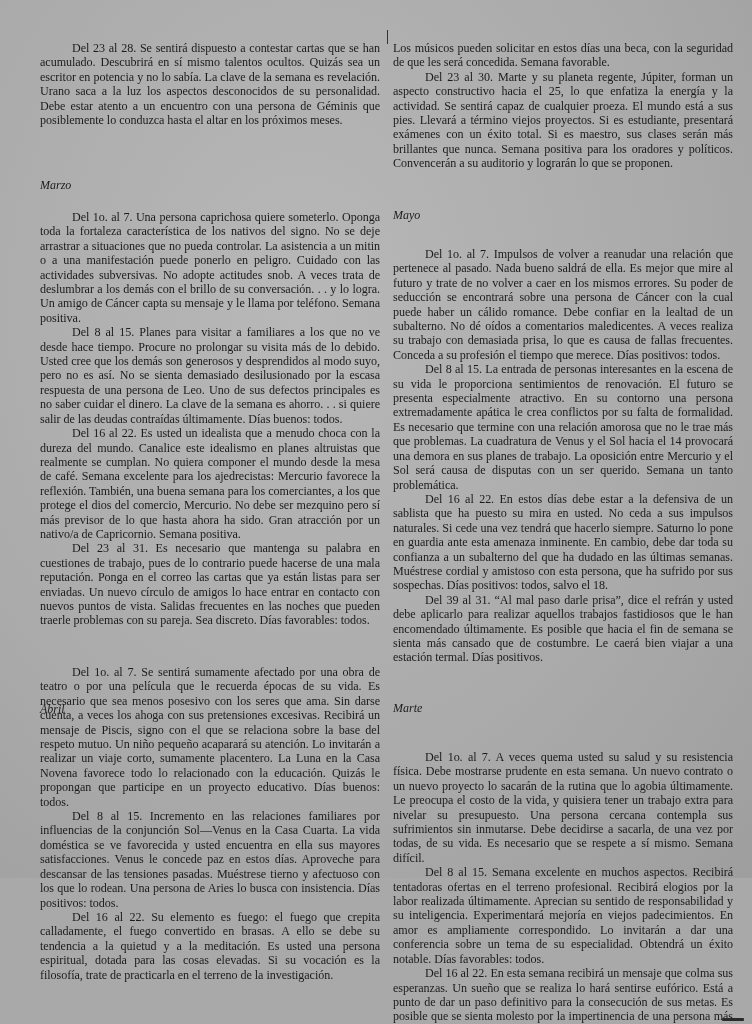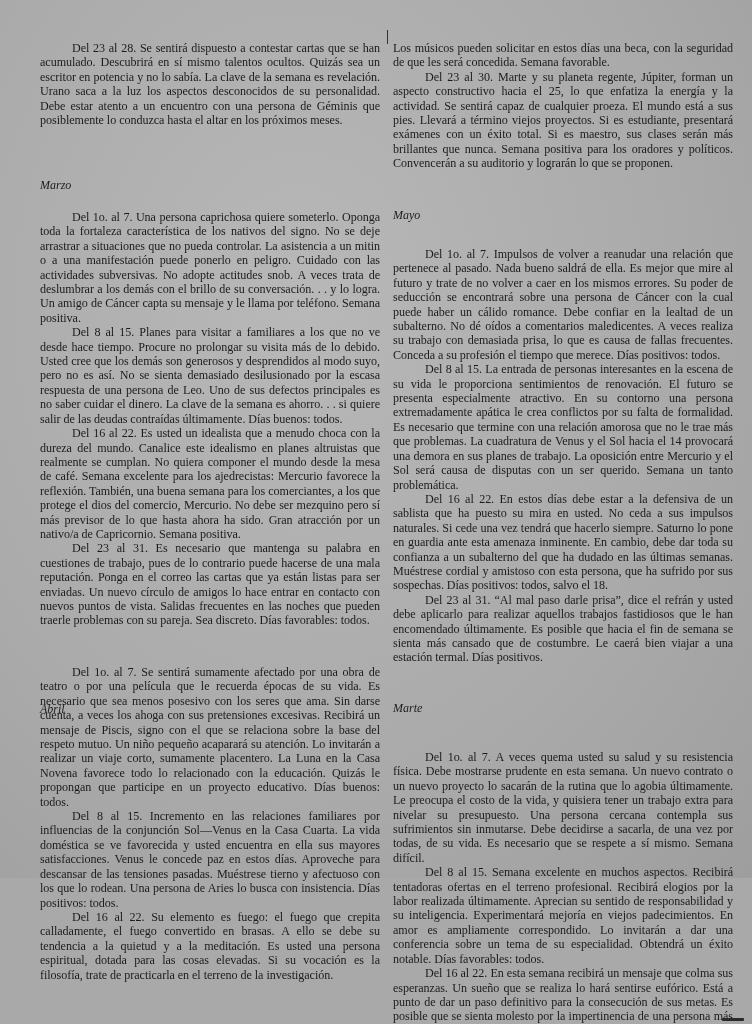--- a/index.html
+++ b/index.html
@@ -69,21 +69,21 @@
       <p class="para">Del 23 al 30. Marte y su planeta regente, Júpiter, forman un aspecto constructivo hacia el 25, lo que enfatiza la energía y la actividad. Se sentirá capaz de cualquier proeza. El mundo está a sus pies. Llevará a término viejos proyectos. Si es estudiante, presentará exámenes con un éxito total. Si es maestro, sus clases serán más brillantes que nunca. Semana positiva para los oradores y políticos. Convencerán a su auditorio y lograrán lo que se proponen.</p>
     </div>
 
     <div class="block" style="top:208px;">
       <p class="month">Mayo</p>
     </div>
     <div class="block" style="top:247px;">
       <p class="para">Del 1o. al 7. Impulsos de volver a reanudar una relación que pertenece al pasado. Nada bueno saldrá de ella. Es mejor que mire al futuro y trate de no volver a caer en los mismos errores. Su poder de seducción se encontrará sobre una persona de Cáncer con la cual puede haber un cálido romance. Debe confiar en la lealtad de un subalterno. No dé oídos a comentarios maledicentes. A veces realiza su trabajo con demasiada prisa, lo que es causa de fallas frecuentes. Conceda a su profesión el tiempo que merece. Días positivos: todos.</p>
       <p class="para">Del 8 al 15. La entrada de personas interesantes en la escena de su vida le proporciona sentimientos de renovación. El futuro se presenta especialmente atractivo. En su contorno una persona extremadamente apática le crea conflictos por su falta de formalidad. Es necesario que termine con una relación amorosa que no le trae más que problemas. La cuadratura de Venus y el Sol hacia el 14 provocará una demora en sus planes de trabajo. La oposición entre Mercurio y el Sol será causa de disputas con un ser querido. Semana un tanto problemática.</p>
       <p class="para">Del 16 al 22. En estos días debe estar a la defensiva de un sablista que ha puesto su mira en usted. No ceda a sus impulsos naturales. Si cede una vez tendrá que hacerlo siempre. Saturno lo pone en guardia ante esta amenaza inminente. En cambio, debe dar toda su confianza a un subalterno del que ha dudado en las últimas semanas. Muéstrese cordial y amistoso con esta persona, que ha sufrido por sus sospechas. Días positivos: todos, salvo el 18.</p>
-      <p class="para">Del 23 al 31. “Al mal paso darle prisa”, dice el refrán y usted debe aplicarlo para realizar aquellos trabajos fastidiosos que le han encomendado últimamente. Es posible que hacia el fin de semana se sienta más cansado que de costumbre. Le caerá bien viajar a una estación termal. Días positivos.</p>
+      <p class="para">Del 39 al 31. “Al mal paso darle prisa”, dice el refrán y usted debe aplicarlo para realizar aquellos trabajos fastidiosos que le han encomendado últimamente. Es posible que hacia el fin de semana se sienta más cansado que de costumbre. Le caerá bien viajar a una estación termal. Días positivos.</p>
     </div>
 
     <div class="block" style="top:701px;">
       <p class="month">Marte</p>
     </div>
     <div class="block" style="top:750px;">
       <p class="para">Del 1o. al 7. A veces quema usted su salud y su resistencia física. Debe mostrarse prudente en esta semana. Un nuevo contrato o un nuevo proyecto lo sacarán de la rutina que lo agobia últimamente. Le preocupa el costo de la vida, y quisiera tener un trabajo extra para nivelar su presupuesto. Una persona cercana contempla sus sufrimientos sin inmutarse. Debe decidirse a sacarla, de una vez por todas, de su vida. Es necesario que se respete a sí mismo. Semana difícil.</p>
       <p class="para">Del 8 al 15. Semana excelente en muchos aspectos. Recibirá tentadoras ofertas en el terreno profesional. Recibirá elogios por la labor realizada últimamente. Aprecian su sentido de responsabilidad y su inteligencia. Experimentará mejoría en viejos padecimientos. En amor es ampliamente correspondido. Lo invitarán a dar una conferencia sobre un tema de su especialidad. Obtendrá un éxito notable. Días favorables: todos.</p>
       <p class="para">Del 16 al 22. En esta semana recibirá un mensaje que colma sus esperanzas. Un sueño que se realiza lo hará sentirse eufórico. Está a punto de dar un paso definitivo para la consecución de sus metas. Es posible que se sienta molesto por la impertinencia de una persona más joven que usted. No sea de-</p>
     </div>

